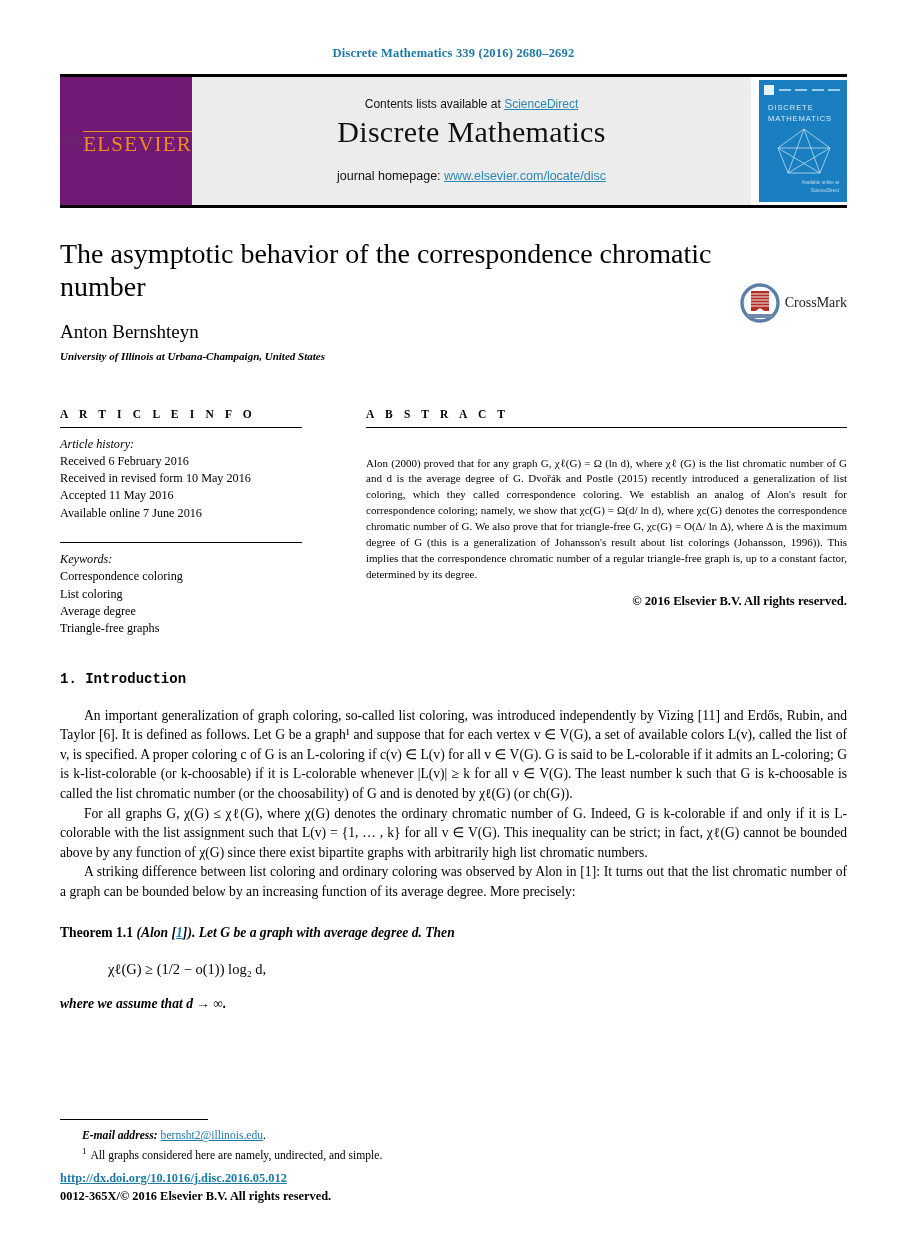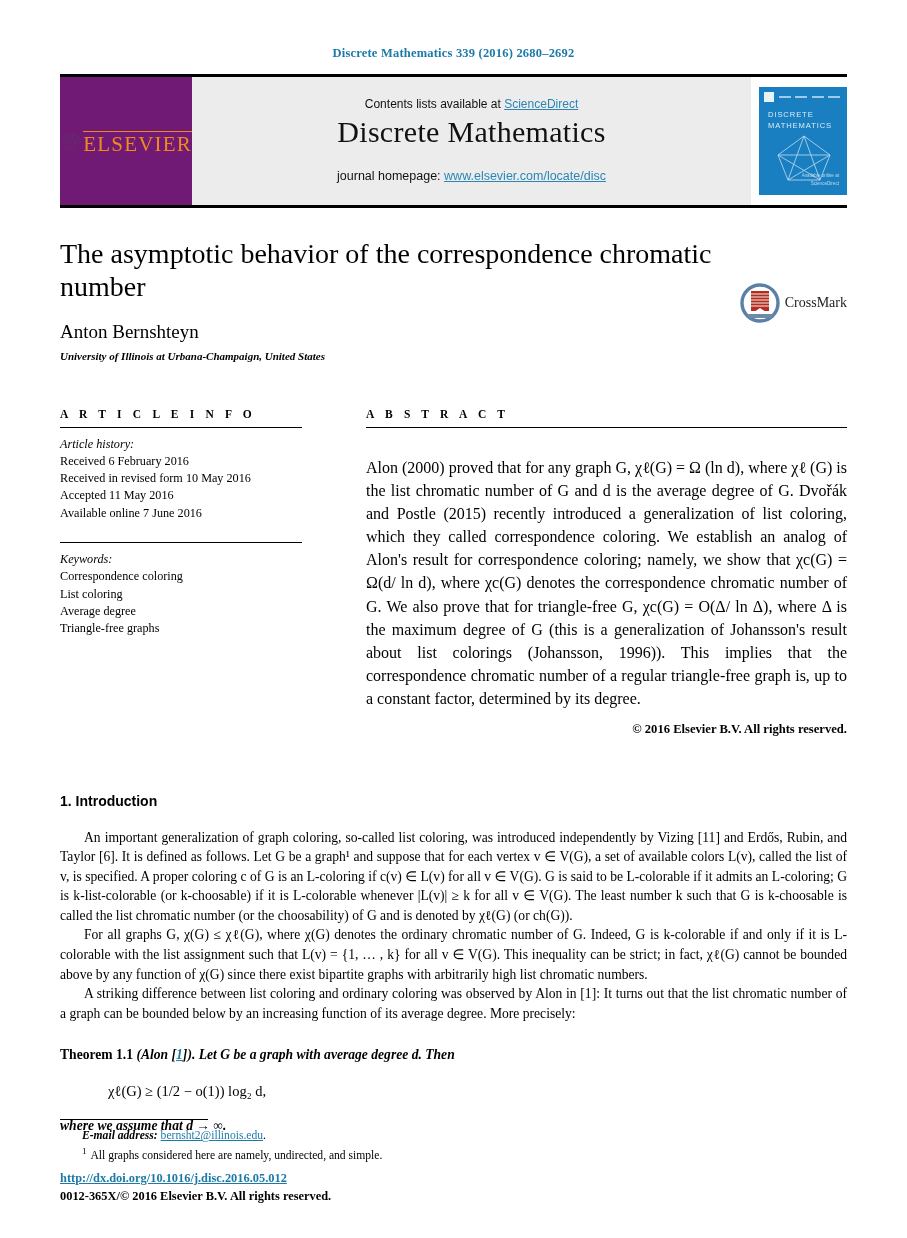--- a/index.html
+++ b/index.html
@@ -114,21 +114,21 @@
     width: 96px;
     display: flex;
     align-items: center;
     justify-content: flex-end;
     background: #fff;
     padding-left: 8px;
     box-sizing: border-box;
   }
   .cover {
     width: 88px;
-    height: 108px;
+    height: 122px;
     background: #1a7fc1;
     position: relative;
     overflow: hidden;
     color: #cfe6f5;
   }
   .cover .cover-topbar {
     position: absolute;
     top: 5px; left: 5px; right: 5px;
     height: 10px;
     display: flex;
@@ -249,38 +249,38 @@
   .hist-title {
     font-style: italic;
     font-size: 12.2px;
   }
   .info-line {
     font-size: 12.2px;
     line-height: 1.42;
   }
   .kw-gap { height: 13px; }
   .abstract-body {
-    font-size: 16px;
+    font-size: 11px;
     line-height: 1.45;
     text-align: justify;
     margin-top: 28px;
   }
   .copyright {
     text-align: right;
     font-size: 12.6px;
     font-weight: bold;
     margin-top: 11px;
   }
 
   
   .section-title {
-    font-family: Liberation Sans, sans-serif;
+    font-family: Liberation Mono, monospace;
     font-weight: bold;
     font-size: 14px;
-    margin-top: 56px;
+    margin-top: 33px;
   }
   p.body {
     font-size: 13.6px;
     line-height: 1.44;
     text-align: justify;
     margin: 0;
     text-indent: 24px;
   }
   p.body.first { margin-top: 19px; }
   p.body.cont { margin-top: 0; }

